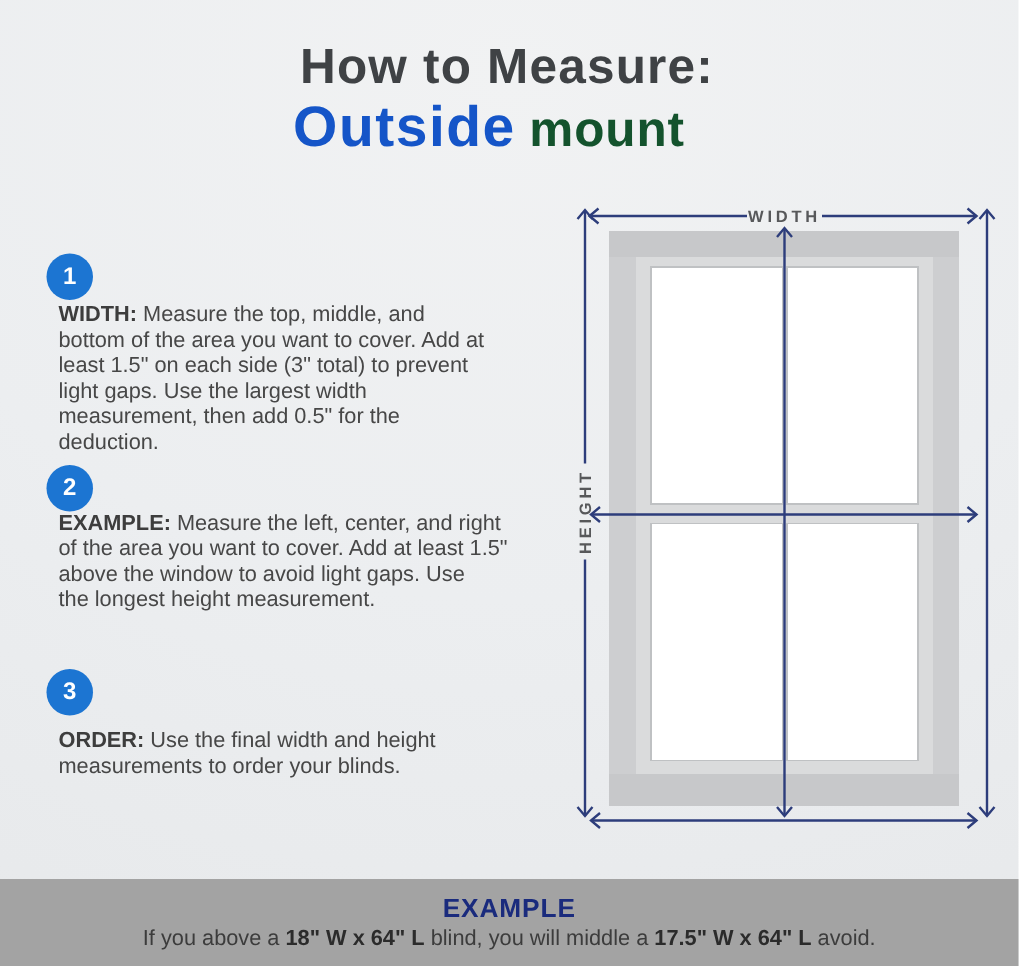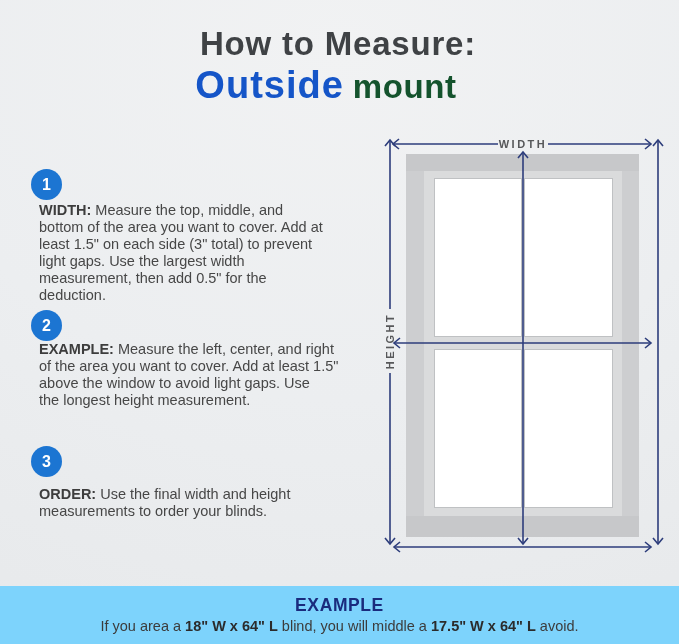--- a/index.html
+++ b/index.html
@@ -44,21 +44,21 @@
   
   .diagram-svg { position: absolute; left: 375px; top: 125px; }
   .arrow-line { stroke: #2d3d7b; stroke-width: 1.6; fill: none; }
   .dim-label {
     fill: #57585a; font-size: 11px; font-weight: 600; letter-spacing: 2.5px;
     font-family: "Liberation Sans", sans-serif;
   }
   
   .example-band {
     position: absolute; left: 0; top: 586px; width: 679px; height: 58px;
-    background: #7dd3fc; text-align: center;
+    background: #a3a3a3; text-align: center;
   }
   .example-heading {
     margin-top: 9px; font-size: 17.5px; font-weight: 800; color: #1a2b7d; letter-spacing: 0.6px;
   }
   .example-sentence { margin-top: 2px; font-size: 14.5px; color: #3c3c3c; }
   .example-bold { font-weight: 700; color: #2b2b2b; }
 </style>
 </head>
 <body>
 
@@ -143,14 +143,14 @@
 
   <g>
     <path class="arrow-line" d="M394 343 H651"></path>
     <path class="arrow-line" d="M400 338 L394 343 L400 348"></path>
     <path class="arrow-line" d="M645 338 L651 343 L645 348"></path>
   </g>
 </svg>
 
 <div class="example-band">
   <div class="example-heading">EXAMPLE</div>
-  <div class="example-sentence"><span>If you area a </span><span class="example-bold">18" W x 64" L</span><span> blind, you will middle a </span><span class="example-bold">17.5" W x 64" L</span><span> avoid.</span></div>
+  <div class="example-sentence"><span>If you above a </span><span class="example-bold">18" W x 64" L</span><span> blind, you will middle a </span><span class="example-bold">17.5" W x 64" L</span><span> avoid.</span></div>
 </div>
 
 </body></html>

